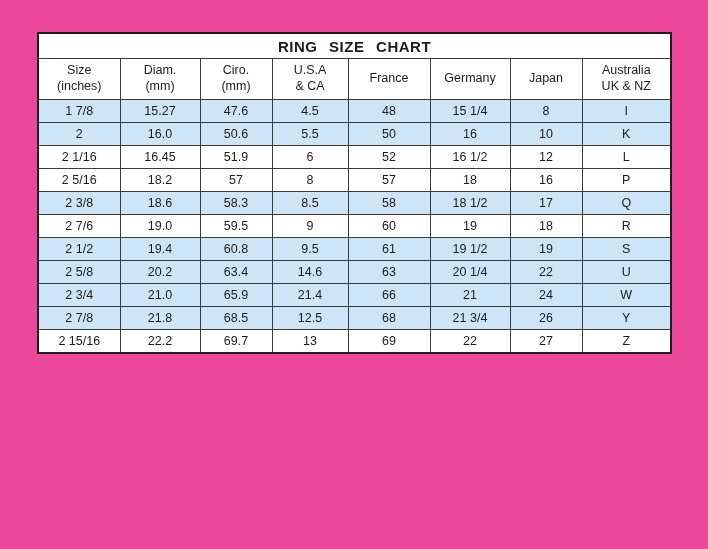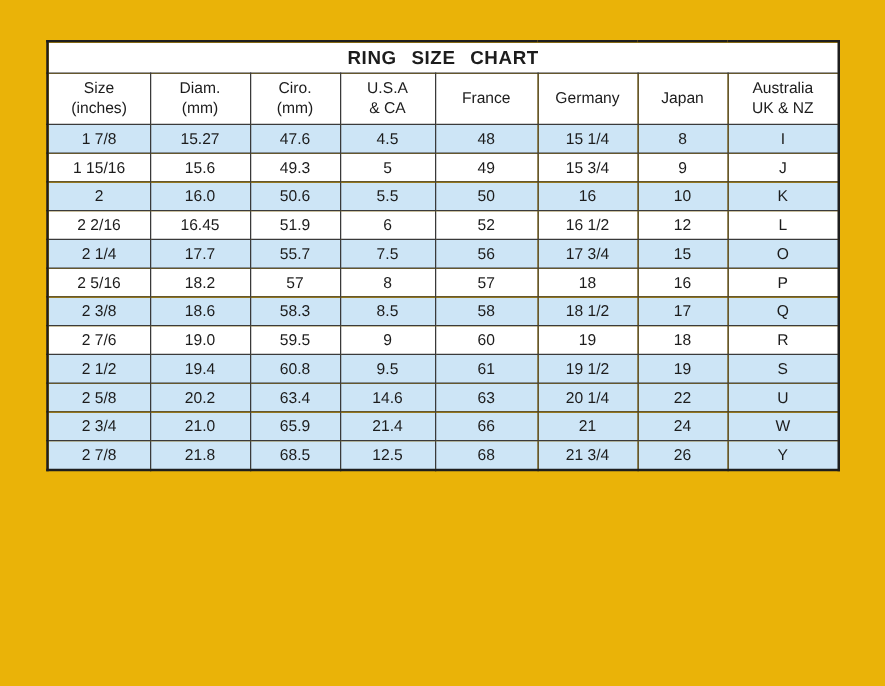--- a/index.html
+++ b/index.html
@@ -5,21 +5,21 @@
   html, body {
     margin: 0;
     padding: 0;
     background: #ffffff;
     font-family: "Liberation Sans", "DejaVu Sans", sans-serif;
   }
   .page {
     position: relative;
     width: 708px;
     height: 549px;
-    background: #eab308;
+    background: #ec4899;
     overflow: hidden;
   }
   table.ring-chart {
     position: absolute;
     left: 37px;
     top: 32px;
     width: 633px;
     border-collapse: collapse;
     table-layout: fixed;
     border: 2px solid #1e1e1e;
@@ -95,59 +95,39 @@
         <tr class="alt">
           <td>1 7/8</td>
           <td>15.27</td>
           <td>47.6</td>
           <td>4.5</td>
           <td>48</td>
           <td>15 1/4</td>
           <td>8</td>
           <td>I</td>
         </tr>
-        <tr class="plain">
-          <td>1 15/16</td>
-          <td>15.6</td>
-          <td>49.3</td>
-          <td>5</td>
-          <td>49</td>
-          <td>15 3/4</td>
-          <td>9</td>
-          <td>J</td>
-        </tr>
         <tr class="alt">
           <td>2</td>
           <td>16.0</td>
           <td>50.6</td>
           <td>5.5</td>
           <td>50</td>
           <td>16</td>
           <td>10</td>
           <td>K</td>
         </tr>
         <tr class="plain">
-          <td>2 2/16</td>
+          <td>2 1/16</td>
           <td>16.45</td>
           <td>51.9</td>
           <td>6</td>
           <td>52</td>
           <td>16 1/2</td>
           <td>12</td>
           <td>L</td>
-        </tr>
-        <tr class="alt">
-          <td>2 1/4</td>
-          <td>17.7</td>
-          <td>55.7</td>
-          <td>7.5</td>
-          <td>56</td>
-          <td>17 3/4</td>
-          <td>15</td>
-          <td>O</td>
         </tr>
         <tr class="plain">
           <td>2 5/16</td>
           <td>18.2</td>
           <td>57</td>
           <td>8</td>
           <td>57</td>
           <td>18</td>
           <td>16</td>
           <td>P</td>
@@ -205,15 +185,25 @@
         <tr class="alt">
           <td>2 7/8</td>
           <td>21.8</td>
           <td>68.5</td>
           <td>12.5</td>
           <td>68</td>
           <td>21 3/4</td>
           <td>26</td>
           <td>Y</td>
         </tr>
+        <tr class="plain">
+          <td>2 15/16</td>
+          <td>22.2</td>
+          <td>69.7</td>
+          <td>13</td>
+          <td>69</td>
+          <td>22</td>
+          <td>27</td>
+          <td>Z</td>
+        </tr>
       </tbody>
   </table>
 </div>
 
 </body></html>

